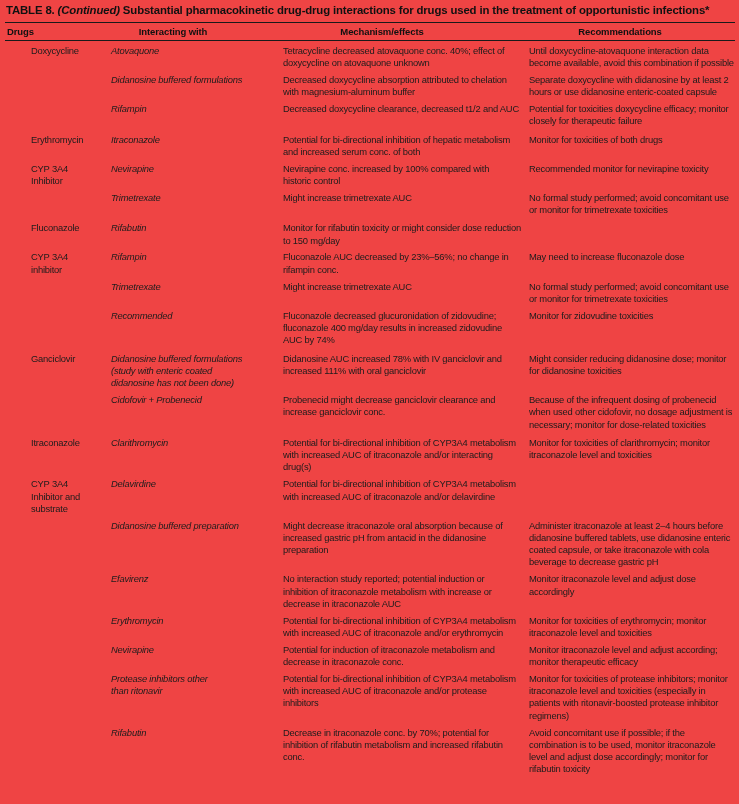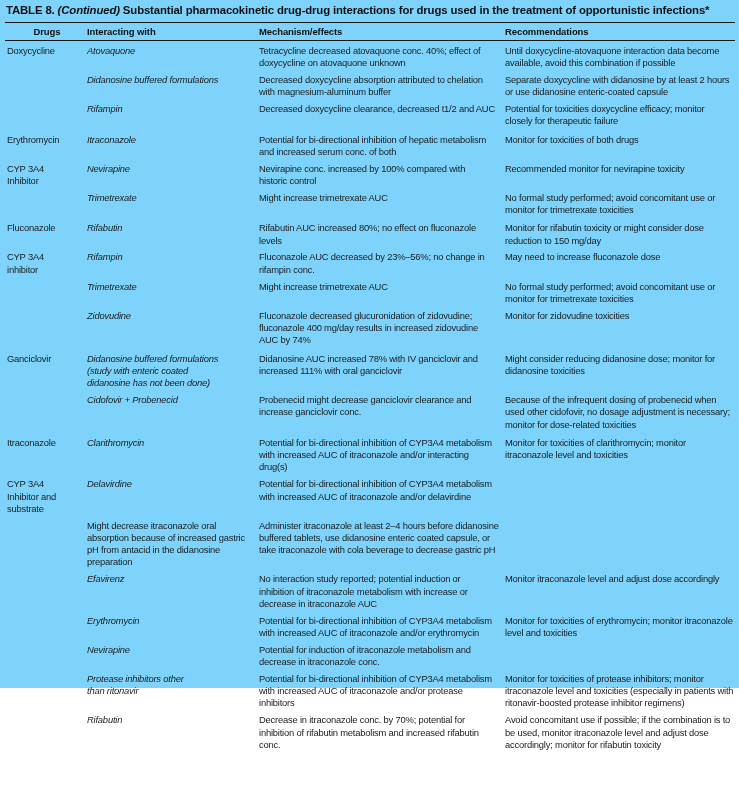--- a/index.html
+++ b/index.html
@@ -1,34 +1,34 @@
 <!DOCTYPE html>
 <html><head>
 <meta charset="utf-8">
 <style>
   html,body{margin:0;padding:0;}
   body{
     width:739px;height:804px;overflow:hidden;background:#ffffff;
     font-family:"Liberation Sans",sans-serif;
   }
-  .page{width:739px;height:688px;background:#7dd3fc;color:#1a1a1a;}
+  .page{width:739px;height:804px;background:#ef4444;color:#1a1a1a;}
   .title{
     padding:4px 4px 0 6px;font-weight:bold;font-size:11.4px;
     line-height:13.8px;letter-spacing:-0.15px;color:#111;
   }
   .title .it{font-style:italic;}
   .tbl{margin:4px 4px 0 5px;}
   .thead{
     display:grid;grid-template-columns:82px 172px 246px 1fr;align-items:center;
     border-top:1.5px solid #1a1a1a;border-bottom:1.5px solid #1a1a1a;
     margin-top:4px;padding:3px 0;
   }
-  .th{font-weight:bold;font-size:9.5px;letter-spacing:-0.1px;color:#111;}
-  .th.left{text-align:center;padding-left:2px;}
-  .tbody{padding-top:4px;}
+  .th{font-weight:bold;font-size:9.5px;text-align:center;letter-spacing:-0.1px;color:#111;}
+  .th.left{text-align:left;padding-left:2px;}
+  .tbody{padding-top:4px;margin-left:24px;}
   .row{display:grid;grid-template-columns:82px 172px 246px 1fr;margin-bottom:4.5px;}
   .row.gs{margin-top:6px;}
   .cell{font-size:9.4px;line-height:12.3px;letter-spacing:-0.2px;color:#1c1c1c;}
   .c-drug{padding-left:2px;padding-right:4px;white-space:pre-line;}
   .c-int{padding-right:12px;white-space:pre-line;font-style:italic;}
   .c-mech{padding-right:10px;}
   .c-rec{padding-right:1px;}
 </style>
 </head>
 <body>
@@ -85,42 +85,41 @@
       <div class="row">
         <div class="cell c-drug"></div>
         <div class="cell c-int">Trimetrexate</div>
         <div class="cell c-mech">Might increase trimetrexate AUC</div>
         <div class="cell c-rec">No formal study performed; avoid concomitant use or monitor for trimetrexate toxicities</div>
       </div>
 
       <div class="row gs">
         <div class="cell c-drug">Fluconazole</div>
         <div class="cell c-int">Rifabutin</div>
-        <div class="cell c-mech">Rifabutin AUC increased 80%; no effect on fluconazole levels</div>
         <div class="cell c-rec">Monitor for rifabutin toxicity or might consider dose reduction to 150 mg/day</div>
       </div>
 
       <div class="row">
         <div class="cell c-drug">CYP 3A4
 inhibitor</div>
         <div class="cell c-int">Rifampin</div>
         <div class="cell c-mech">Fluconazole AUC decreased by 23%–56%; no change in rifampin conc.</div>
         <div class="cell c-rec">May need to increase fluconazole dose</div>
       </div>
 
       <div class="row">
         <div class="cell c-drug"></div>
         <div class="cell c-int">Trimetrexate</div>
         <div class="cell c-mech">Might increase trimetrexate AUC</div>
         <div class="cell c-rec">No formal study performed; avoid concomitant use or monitor for trimetrexate toxicities</div>
       </div>
 
       <div class="row">
         <div class="cell c-drug"></div>
-        <div class="cell c-int">Zidovudine</div>
+        <div class="cell c-int">Recommended</div>
         <div class="cell c-mech">Fluconazole decreased glucuronidation of zidovudine; fluconazole 400 mg/day results in increased zidovudine AUC by 74%</div>
         <div class="cell c-rec">Monitor for zidovudine toxicities</div>
       </div>
 
       <div class="row gs">
         <div class="cell c-drug">Ganciclovir</div>
         <div class="cell c-int">Didanosine buffered formulations
 (study with enteric coated
 didanosine has not been done)</div>
         <div class="cell c-mech">Didanosine AUC increased 78% with IV ganciclovir and increased 111% with oral ganciclovir</div>
@@ -144,20 +143,21 @@
       <div class="row">
         <div class="cell c-drug">CYP 3A4
 Inhibitor and
 substrate</div>
         <div class="cell c-int">Delavirdine</div>
         <div class="cell c-mech">Potential for bi-directional inhibition of CYP3A4 metabolism with increased AUC of itraconazole and/or delavirdine</div>
       </div>
 
       <div class="row">
         <div class="cell c-drug"></div>
+        <div class="cell c-int">Didanosine buffered preparation</div>
         <div class="cell c-mech">Might decrease itraconazole oral absorption because of increased gastric pH from antacid in the didanosine preparation</div>
         <div class="cell c-rec">Administer itraconazole at least 2–4 hours before didanosine buffered tablets, use didanosine enteric coated capsule, or take itraconazole with cola beverage to decrease gastric pH</div>
       </div>
 
       <div class="row">
         <div class="cell c-drug"></div>
         <div class="cell c-int">Efavirenz</div>
         <div class="cell c-mech">No interaction study reported; potential induction or inhibition of itraconazole metabolism with increase or decrease in itraconazole AUC</div>
         <div class="cell c-rec">Monitor itraconazole level and adjust dose accordingly</div>
       </div>
@@ -166,20 +166,21 @@
         <div class="cell c-drug"></div>
         <div class="cell c-int">Erythromycin</div>
         <div class="cell c-mech">Potential for bi-directional inhibition of CYP3A4 metabolism with increased AUC of itraconazole and/or erythromycin</div>
         <div class="cell c-rec">Monitor for toxicities of erythromycin; monitor itraconazole level and toxicities</div>
       </div>
 
       <div class="row">
         <div class="cell c-drug"></div>
         <div class="cell c-int">Nevirapine</div>
         <div class="cell c-mech">Potential for induction of itraconazole metabolism and decrease in itraconazole conc.</div>
+        <div class="cell c-rec">Monitor itraconazole level and adjust according; monitor therapeutic efficacy</div>
       </div>
 
       <div class="row">
         <div class="cell c-drug"></div>
         <div class="cell c-int">Protease inhibitors other
 than ritonavir</div>
         <div class="cell c-mech">Potential for bi-directional inhibition of CYP3A4 metabolism with increased AUC of itraconazole and/or protease inhibitors</div>
         <div class="cell c-rec">Monitor for toxicities of protease inhibitors; monitor itraconazole level and toxicities (especially in patients with ritonavir-boosted protease inhibitor regimens)</div>
       </div>
 

